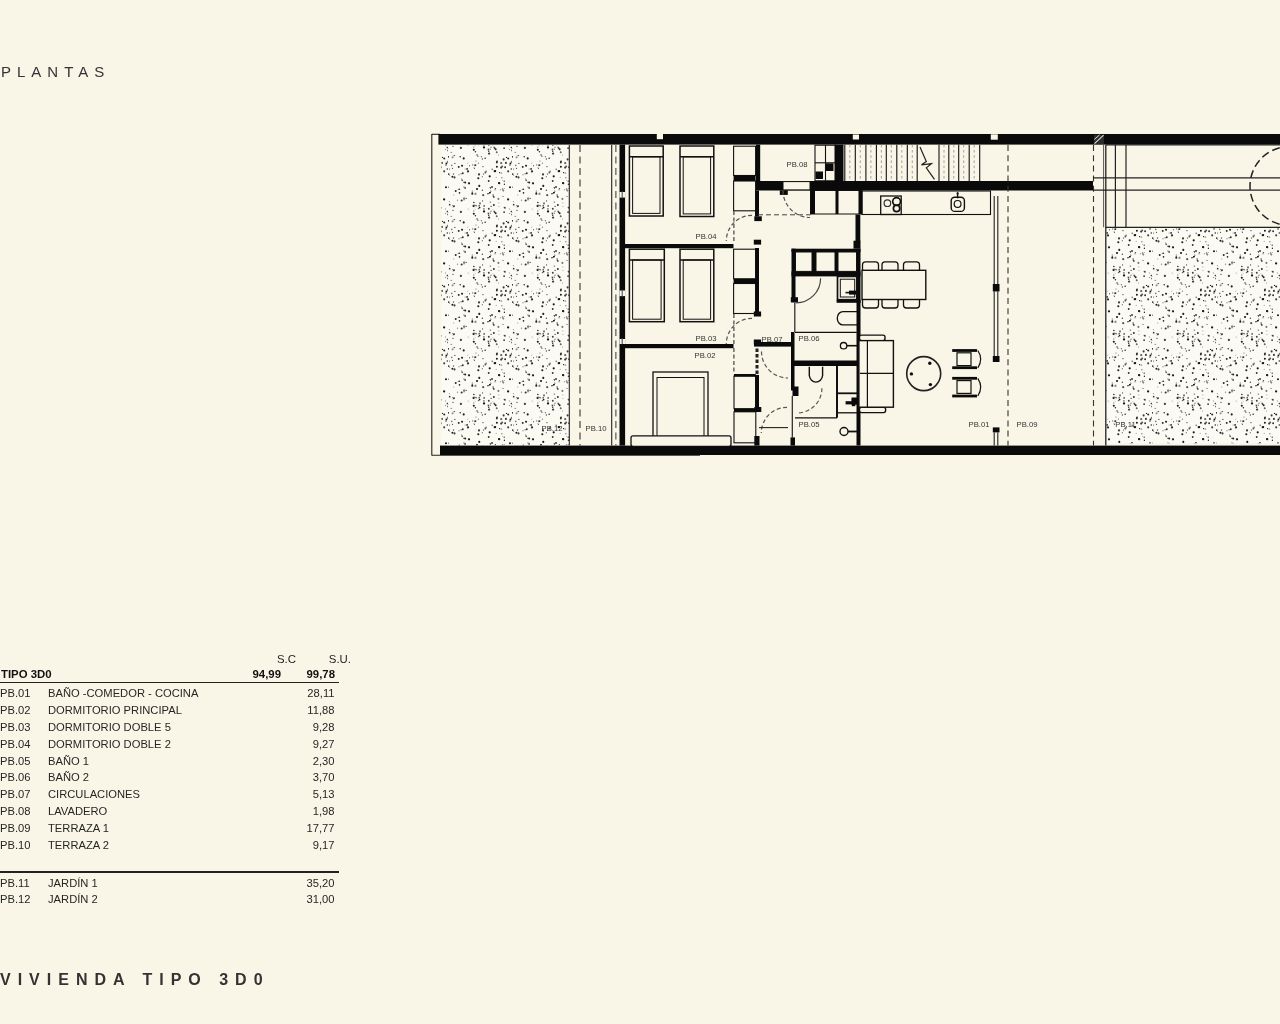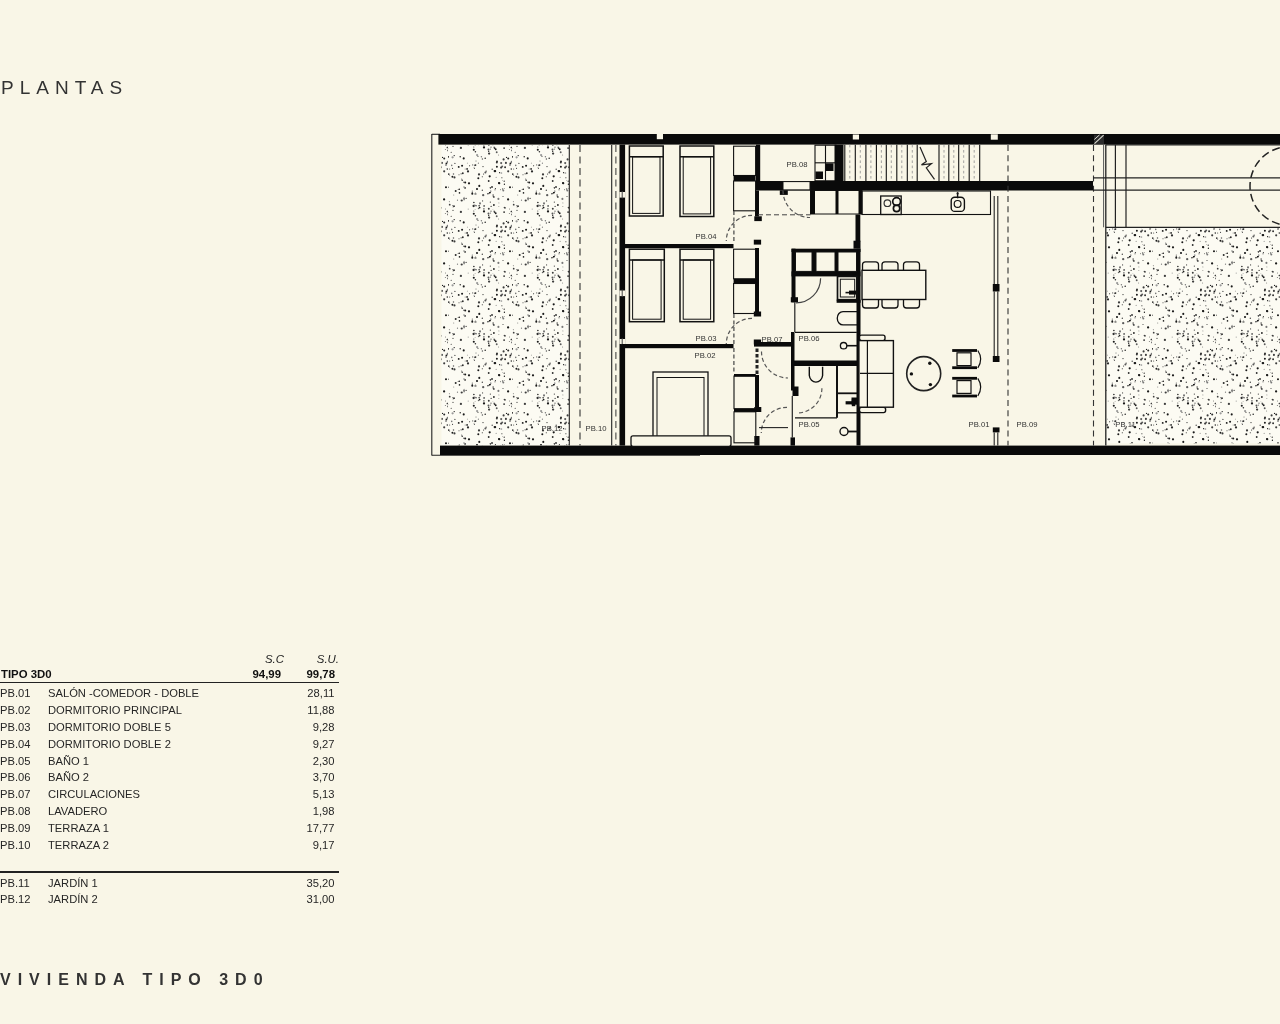--- a/index.html
+++ b/index.html
@@ -7,21 +7,21 @@
 .t{position:absolute;color:#2f2f2f;}
 .row{position:absolute;left:0;width:340px;height:14px;font-size:11.2px;color:#262626;}
 .row .c1{position:absolute;left:0;}
 .row .c2{position:absolute;left:48px;}
 .row .v{position:absolute;right:5.5px;}
 </style>
 </head>
 <body>
 <div id="page">
 
-<div class="t" style="left:1px;top:62.5px;font-size:19px;letter-spacing:6px;color:#333;margin-top:14px;">PLANTAS</div>
+<div class="t" style="left:1px;top:62.5px;font-size:15px;letter-spacing:6px;color:#333;">PLANTAS</div>
 
 <svg width="1280" height="1024" viewBox="0 0 1280 1024" style="position:absolute;left:0;top:0;" fill="none" stroke="none">
 <defs>
 <pattern id="st" width="64" height="64" patternUnits="userSpaceOnUse">
           <circle cx="40.9" cy="1.6" r="0.61" fill="#1a1a1a"></circle>
           <circle cx="47.1" cy="43.3" r="1.07" fill="#1a1a1a"></circle>
           <circle cx="27.0" cy="1.9" r="0.56" fill="#2b2b2b"></circle>
           <circle cx="1.7" cy="12.7" r="0.89" fill="#3d3d3d"></circle>
           <circle cx="14.1" cy="37.7" r="1.01" fill="#1a1a1a"></circle>
           <circle cx="51.6" cy="44.7" r="0.66" fill="#1a1a1a"></circle>
@@ -534,34 +534,34 @@
 <text x="772" y="341.8">PB.07</text>
 <text x="809" y="341">PB.06</text>
 <text x="809" y="427.2">PB.05</text>
 <text x="979" y="426.8">PB.01</text>
 <text x="1027" y="426.8">PB.09</text>
 <text x="1125.5" y="426.8">PB.11</text>
 </g>
 </svg>
 
 <div class="t" style="left:0;top:653px;width:340px;">
-  <div style="position:absolute;left:4px;top:0;width:340px;height:14px;font-size:11.4px;color:#222;font-style:italic;">
+  <div style="position:absolute;left:16px;top:0;width:340px;height:14px;font-size:11.4px;color:#222;">
     <span style="position:absolute;right:60px;">S.C</span>
         <span style="position:absolute;right:5px;">S.U.</span>
   </div>
 </div>
 <div class="t" style="left:0;top:667.7px;width:340px;height:14px;font-size:11.4px;font-weight:bold;color:#111;">
   <span style="position:absolute;left:1px;">TIPO 3D0</span>
   <span style="position:absolute;right:59px;">94,99</span>
   <span style="position:absolute;right:5px;">99,78</span>
 </div>
 <div class="t" style="left:0;top:681.8px;width:338.5px;height:1.5px;background:#222;"></div>
 <div class="row" style="top:687.1px;">
       <span class="c1">PB.01</span>
-      <span class="c2">SALÓN -COMEDOR - DOBLE</span>
+      <span class="c2">BAÑO -COMEDOR - COCINA</span>
       <span class="v">28,11</span>
     </div>
 <div class="row" style="top:703.9px;">
       <span class="c1">PB.02</span>
       <span class="c2">DORMITORIO PRINCIPAL</span>
       <span class="v">11,88</span>
     </div>
 <div class="row" style="top:720.8px;">
       <span class="c1">PB.03</span>
       <span class="c2">DORMITORIO DOBLE 5</span>

